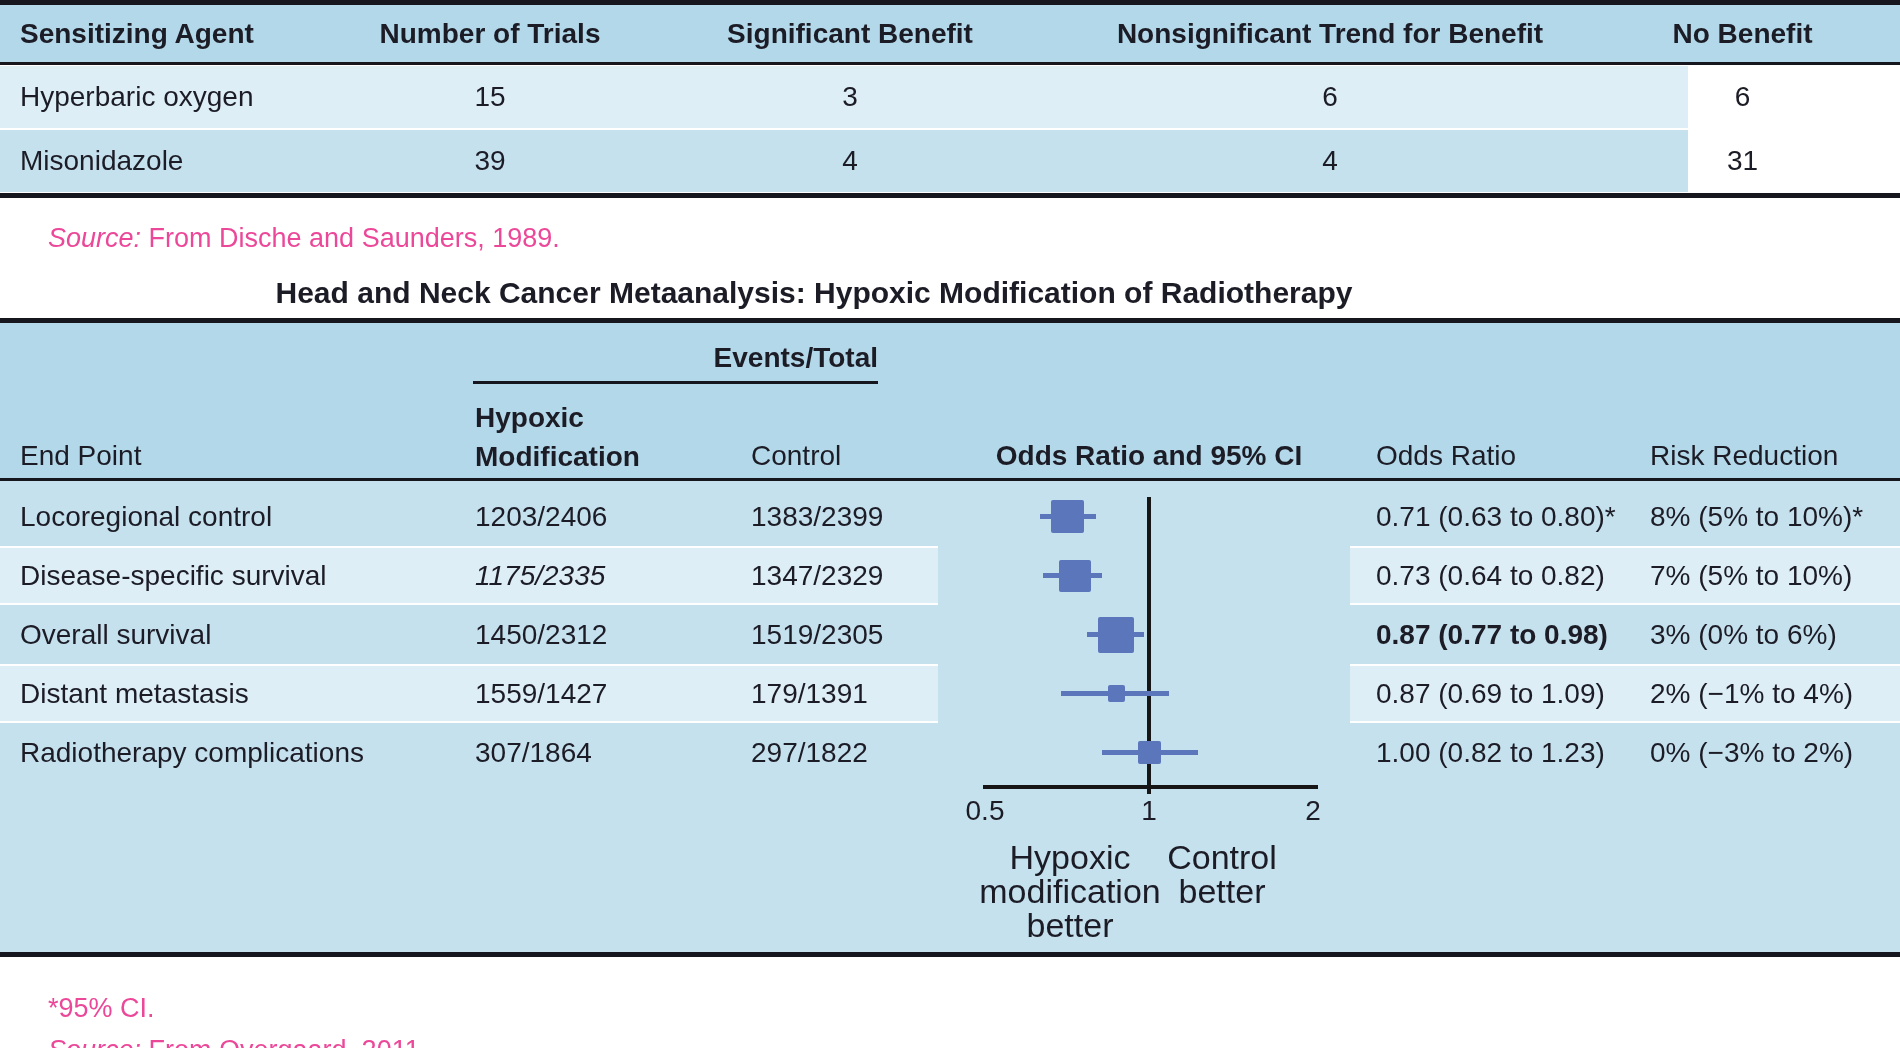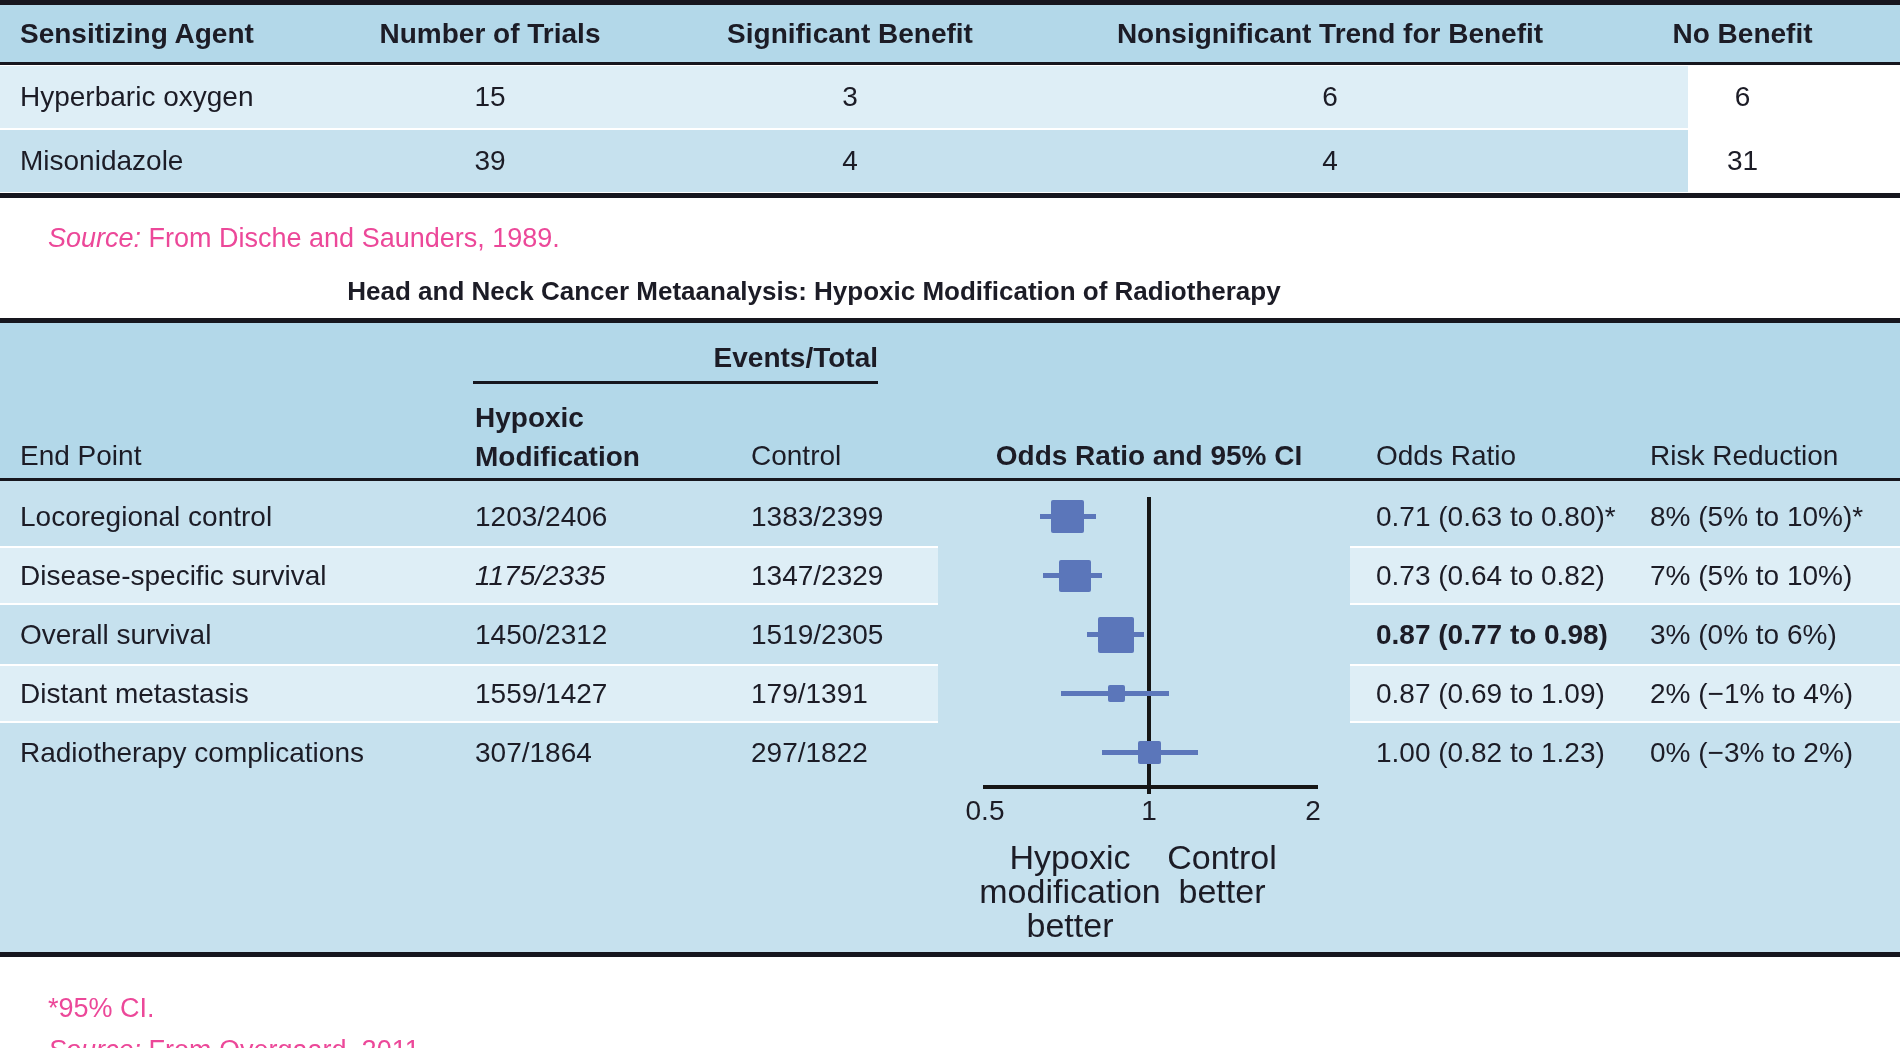--- a/index.html
+++ b/index.html
@@ -23,21 +23,21 @@
   .t1-row.medium{background:#c6e1ee;}
   .cell{text-align:center;}
   .cell.left{text-align:left;padding-left:20px;}
   .t1-header .cell.left{padding-left:20px;}
   
   .note{position:absolute;left:4px;font-size:27px;color:#ec4899;margin-left:44px;}
   .note i{font-style:italic;}
   
   .t2-title{
     position:absolute;left:0;top:276px;width:1628px;text-align:center;
-    font-weight:bold;font-size:26px;
+    font-weight:bold;font-size:30px;
   }
   
   .t2-header-bg{position:absolute;left:0;top:323px;width:1900px;height:155px;background:#b3d8e9;}
   .t2-body-bg{position:absolute;left:0;top:481px;width:1900px;height:471px;background:#c6e1ee;}
   .hdr{position:absolute;font-weight:normal;font-size:28px;line-height:39px;}
   .hdr.bottom{top:436px;}
   .events-total{position:absolute;left:473px;top:342px;width:405px;text-align:right;font-weight:bold;font-size:28px;}
   .events-underline{position:absolute;left:473px;top:381px;width:405px;height:3px;background:#16161e;}
   .hm-hdr{position:absolute;left:475px;top:398px;width:215px;font-weight:bold;font-size:28px;line-height:39px;}
   .orci-hdr{position:absolute;left:987px;top:436px;width:324px;text-align:center;font-weight:bold;font-size:28px;line-height:39px;}

